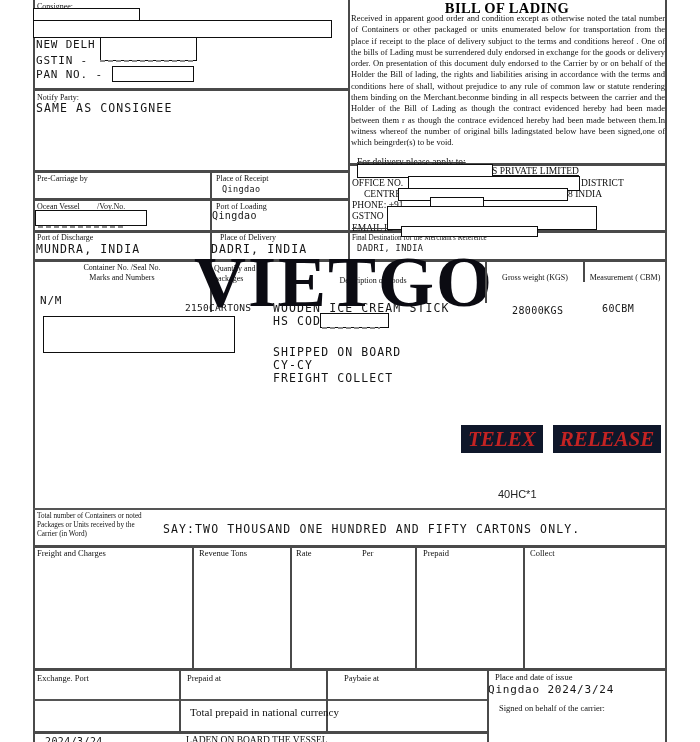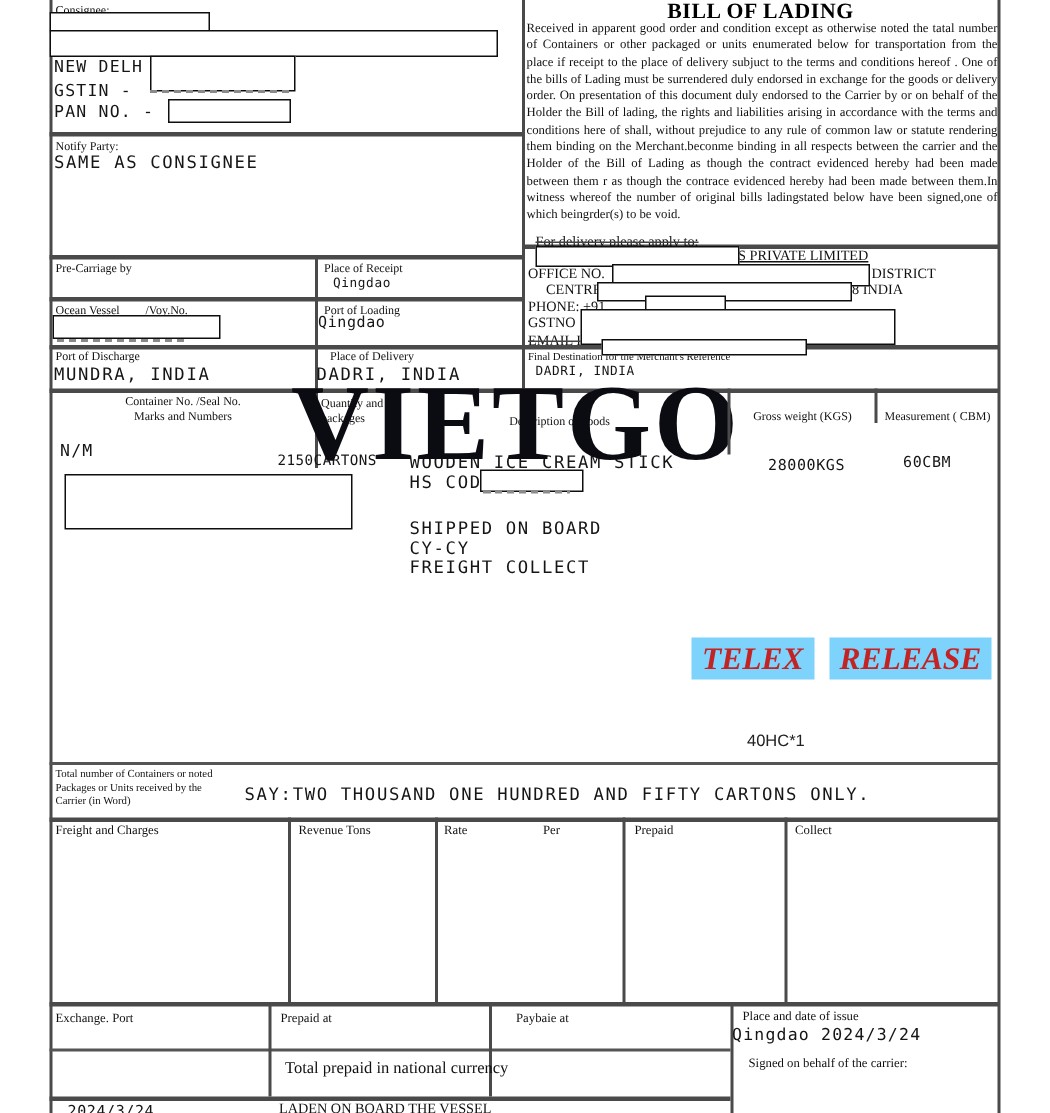--- a/index.html
+++ b/index.html
@@ -23,21 +23,21 @@
   .remnant{position:absolute;height:2px;z-index:7;
      background:repeating-linear-gradient(90deg,#8a8a8a 0 5px,transparent 5px 8px);}
   .legal{position:absolute;left:351px;top:13px;width:314px;font-size:8.5px;line-height:11.3px;
          text-align:justify;color:#111;}
   .title{position:absolute;left:348px;top:0;width:318px;text-align:center;
          font-weight:bold;font-size:14.5px;letter-spacing:.4px;color:#000;}
   .watermark{position:absolute;left:194px;top:246px;font-family:"Liberation Serif",serif;
          font-weight:bold;font-size:72px;letter-spacing:2px;color:#0b0b12;z-index:5;line-height:1;}
   .telex{position:absolute;left:461px;top:427px;z-index:5;font-family:"Liberation Serif",serif;
          font-style:italic;font-weight:bold;font-size:21px;color:#c32323;white-space:nowrap;}
-  .telex span{background:#7dd3fc;padding:2px 7px;}
+  .telex span{background:#0f172a;padding:2px 7px;}
   .telex .gap{background:transparent;padding:0 5px;}
   .sans{position:absolute;font-family:"Liberation Sans",sans-serif;font-size:11px;color:#222;white-space:nowrap;}
   .ctr{text-align:center;}
   .strike{text-decoration:line-through;text-decoration-color:#444;}
   .z10{z-index:10;}
 </style>
 </head>
 <body>
 
 <div class="doc">

